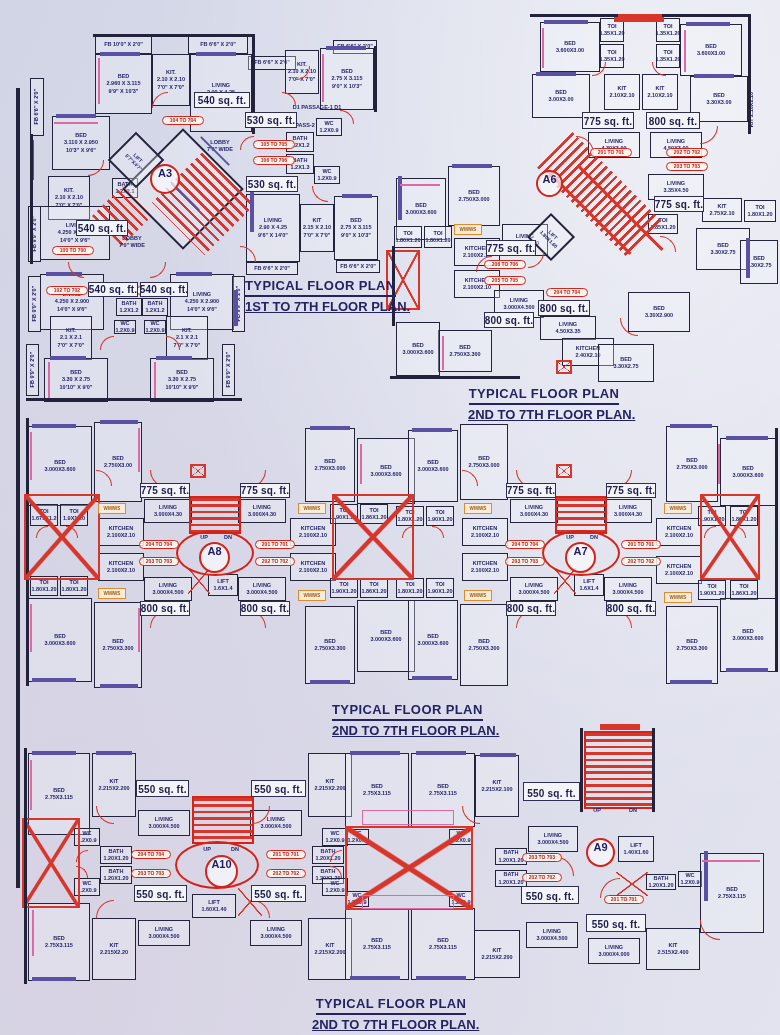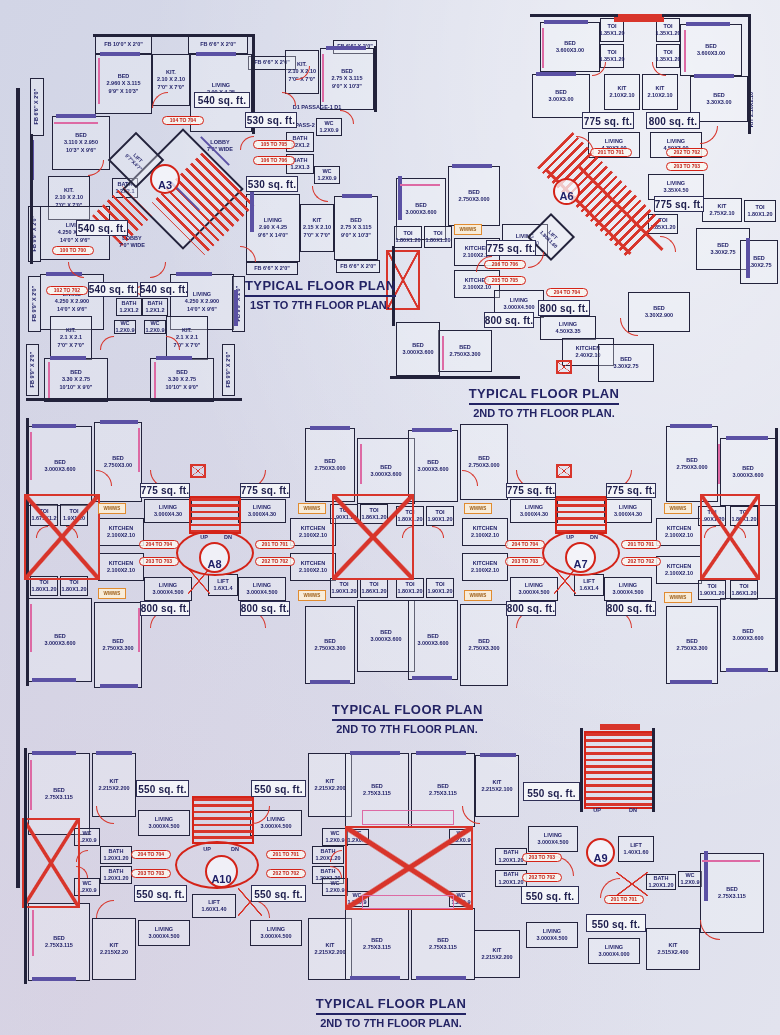--- a/index.html
+++ b/index.html
@@ -16,40 +16,40 @@
   .room .lines,.lbl .lines,.diam .lines{display:flex;flex-direction:column;gap:0;}
   .ln{font-size:5.5px;line-height:1.3;font-weight:bold;color:#1e1e66;white-space:nowrap;}
   .lbl{display:flex;align-items:center;justify-content:center;text-align:center;z-index:2;}
   .callout{background:#f3f4f8;border:1.4px solid #2e2e55;display:flex;align-items:flex-end;
     justify-content:center;z-index:5;}
   .callout .ln{font-size:10px;color:#20204e;letter-spacing:.2px;}
   .oval{border:1.3px solid #d42318;border-radius:10px;background:rgba(250,247,240,.85);
     display:flex;align-items:center;justify-content:center;z-index:5;}
   .oval .ln{font-size:5px;color:#c22015;}
   .unit{border:2.2px solid #d42318;border-radius:50%;background:rgba(248,248,252,.75);
-    display:flex;align-items:flex-end;justify-content:center;z-index:6;}
+    display:flex;align-items:flex-start;justify-content:center;z-index:6;}
   .unit .ln{font-size:11px;color:#1e1e66;}
   .ell{border:2.6px solid #d42318;border-radius:50%;z-index:4;}
   .stair{border:2px solid #d42318;z-index:2;background:repeating-linear-gradient(180deg,
     #d8352b 0,#d8352b 2.6px,rgba(0,0,0,0) 2.6px,rgba(0,0,0,0) 6.4px);}
   .sband{z-index:2;background:repeating-linear-gradient(90deg,#d8352b 0,#d8352b 2.6px,
     rgba(0,0,0,0) 2.6px,rgba(0,0,0,0) 6.8px);}
   .sdiag{z-index:2;background:repeating-linear-gradient(45deg,#d8352b 0,#d8352b 2.6px,
     rgba(0,0,0,0) 2.6px,rgba(0,0,0,0) 7px);clip-path:polygon(50% 0,100% 50%,50% 100%,0 50%);}
   .cross{z-index:2;background:
     linear-gradient(to top right,rgba(0,0,0,0) 47.5%,#d8352b 48.6%,#d8352b 51.4%,rgba(0,0,0,0) 52.5%),
     linear-gradient(to bottom right,rgba(0,0,0,0) 47.5%,#d8352b 48.6%,#d8352b 51.4%,rgba(0,0,0,0) 52.5%);}
   .cross.b{border:2px solid #d8352b;}
   .chip{border:1.4px solid #e08b30;background:#f8ecd9;display:flex;align-items:center;
     justify-content:center;z-index:4;}
   .chip .ln{font-size:4.6px;color:#9c5c14;}
   .cap{text-align:center;z-index:7;}
   .cap .t1{display:inline-block;font-size:13px;font-weight:bold;color:#232364;
     letter-spacing:.4px;border-bottom:2px solid #232364;padding-bottom:2px;white-space:nowrap;}
-  .cap .t2{font-size:11px;font-weight:bold;color:#232364;padding-top:2px;white-space:nowrap;}
+  .cap .t2{font-size:13px;font-weight:bold;color:#232364;padding-top:2px;white-space:nowrap;text-decoration:underline;}
   .arc{border-top:1.8px solid #d8352b;border-left:1.8px solid #d8352b;
     border-top-left-radius:100%;z-index:3;}
   .pw{background:#5b51a4;z-index:2;}
   .pk{background:#dd6aa4;z-index:2;}
   .pkbox{border:1.6px solid #dd6aa4;z-index:2;}
   .wall{background:#22223a;z-index:2;}
   .rw{background:#d8352b;z-index:2;}
   .diam{border:2px solid #23233c;transform:rotate(45deg);display:flex;align-items:center;
     justify-content:center;text-align:center;z-index:2;background:rgba(246,247,251,.3);}
   .diam .ln{font-size:5px;}
@@ -529,21 +529,21 @@
         <div class="lines">
           <div class="ln">203 TO 703</div>
         </div>
       </div>
       <div class="el lbl" style="left: 744px; top: 84px; width: 16px; height: 52px;">
         <div class="lines" style="transform: rotate(-90deg);">
           <div class="ln">KIT 2.10X2.10</div>
         </div>
       </div>
       <div class="el sband" style="left: 536px; top: 170px; width: 128px; height: 50px; transform: rotate(45deg);"></div>
-      <div class="el unit" style="left: 553px; top: 170px; width: 27px; height: 27px; margin-top: 8px;">
+      <div class="el unit" style="left: 536px; top: 170px; width: 27px; height: 27px;">
         <div class="lines">
           <div class="ln">A6</div>
         </div>
       </div>
       <div class="el diam" style="left: 534px; top: 220px; width: 34px; height: 34px;">
         <div class="lines">
           <div class="ln">LIFT</div>
           <div class="ln">1.80X1.60</div>
         </div>
       </div>

